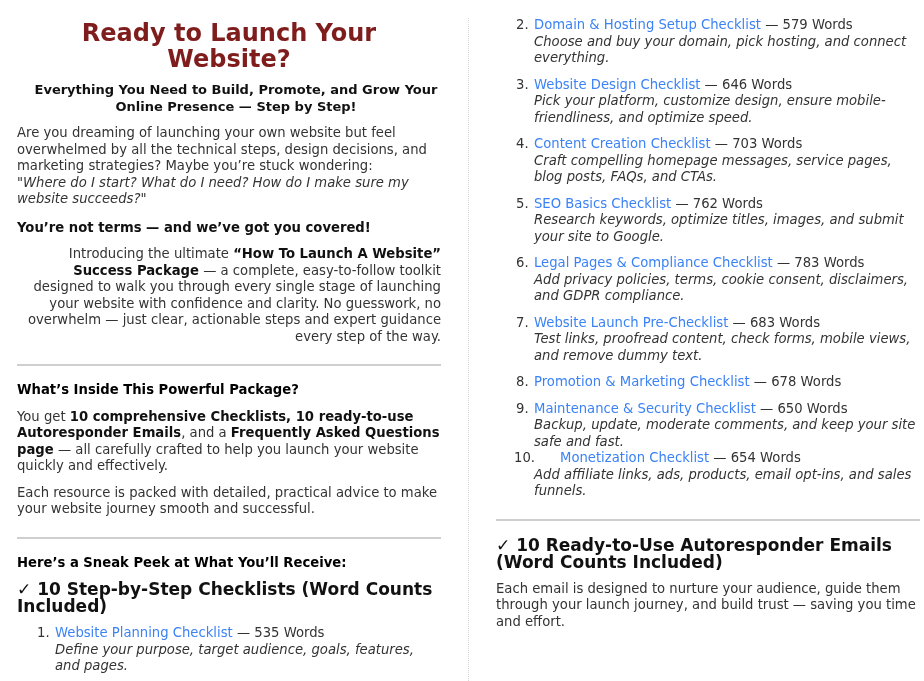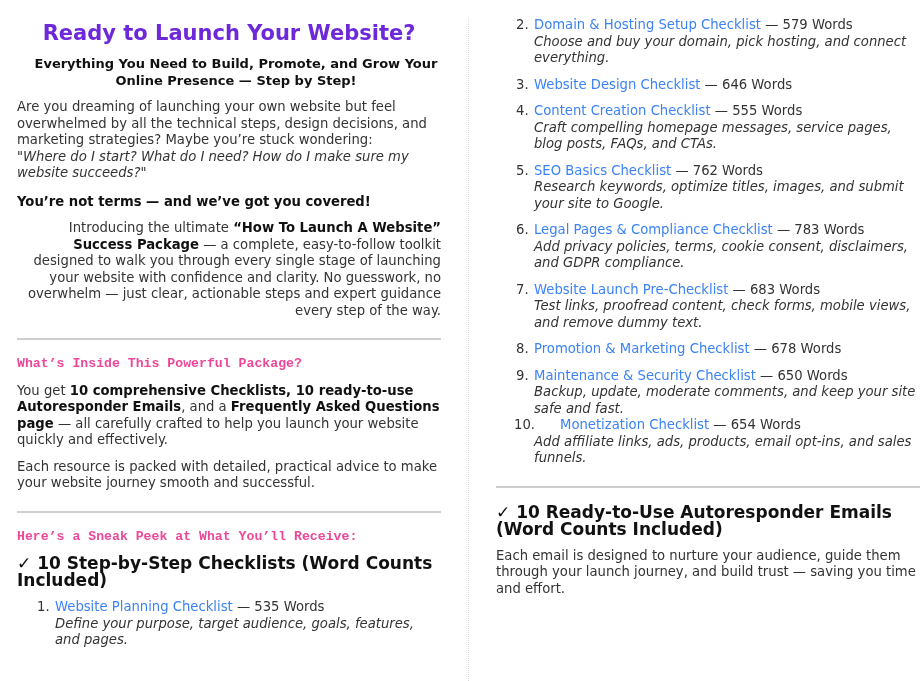--- a/index.html
+++ b/index.html
@@ -8,37 +8,37 @@
     font-family: "DejaVu Sans", sans-serif; color: #333333; font-size: 13.2px;
   }
   .col { position: absolute; top: 0; }
   .col-left { left: 17px; width: 424px; }
   .col-divider {
     position: absolute; left: 468px; top: 18px; height: 663px; width: 0;
     border-left: 1px dotted #d8d8d8;
   }
   .col-right { left: 496px; width: 424px; }
   h1 {
-    font-family: "DejaVu Sans", sans-serif; font-weight: bold; font-size: 21px;
-    color: #6d28d9; text-align: center; margin: 20px 0 0 0; line-height: 26px;
+    font-family: "DejaVu Sans", sans-serif; font-weight: bold; font-size: 24px;
+    color: #7f1d1d; text-align: center; margin: 20px 0 0 0; line-height: 26px;
   }
   .subtitle {
     font-weight: bold; font-size: 13px; color: #111; text-align: center;
     margin: 10px 0 0 14px; line-height: 16.5px;
   }
   p { margin: 0; line-height: 16.5px; }
   .intro { margin-top: 10px; }
   .quote { font-style: italic; }
   .callout { font-weight: bold; color: #111; margin-top: 12px; }
   .para2 { margin-top: 10px; text-align: right; }
   b, .b { font-weight: bold; color: #111; }
   hr.sep {
     border: 0; border-top: 2px solid #cfcfcf; margin: 0; height: 0;
   }
-  .sec-title { font-weight: bold; color: #ec4899; line-height: 16.5px; font-family: Liberation Mono, monospace; }
+  .sec-title { font-weight: bold; color: #000000; line-height: 16.5px; }
   .chk-title { font-weight: bold; color: #111; font-size: 17px; line-height: 17px; }
   ol.checklist { list-style: none; margin: 0; padding: 0; }
   ol.checklist li { position: relative; padding-left: 21px; line-height: 16.5px; }
   ol.checklist li .num { position: absolute; left: 3px; top: 0; color: #333; }
   ol.checklist li .num.wide { left: 1px; }
   .item-name { font-weight: normal; color: #3b82f6; }
   .item-desc { font-style: italic; display: block; }
   .item10-name { margin-left: 26px; }
 </style>
 </head>
@@ -90,24 +90,25 @@
 <div class="col col-right">
   <ol class="checklist" style="margin-top:17px; margin-left:17px">
     <li>
       <span class="num">2.</span>
       <span class="item-name">Domain &amp; Hosting Setup Checklist</span><span> — 579 Words</span>
       <span class="item-desc">Choose and buy your domain, pick hosting, and connect everything.</span>
     </li>
     <li style="margin-top:10px">
       <span class="num">3.</span>
       <span class="item-name">Website Design Checklist</span><span> — 646 Words</span>
+      <span class="item-desc">Pick your platform, customize design, ensure mobile-friendliness, and optimize speed.</span>
     </li>
     <li style="margin-top:10px">
       <span class="num">4.</span>
-      <span class="item-name">Content Creation Checklist</span><span> — 555 Words</span>
+      <span class="item-name">Content Creation Checklist</span><span> — 703 Words</span>
       <span class="item-desc">Craft compelling homepage messages, service pages, blog posts, FAQs, and CTAs.</span>
     </li>
     <li style="margin-top:10px">
       <span class="num">5.</span>
       <span class="item-name">SEO Basics Checklist</span><span> — 762 Words</span>
       <span class="item-desc">Research keywords, optimize titles, images, and submit your site to Google.</span>
     </li>
     <li style="margin-top:10px">
       <span class="num">6.</span>
       <span class="item-name">Legal Pages &amp; Compliance Checklist</span><span> — 783 Words</span>

